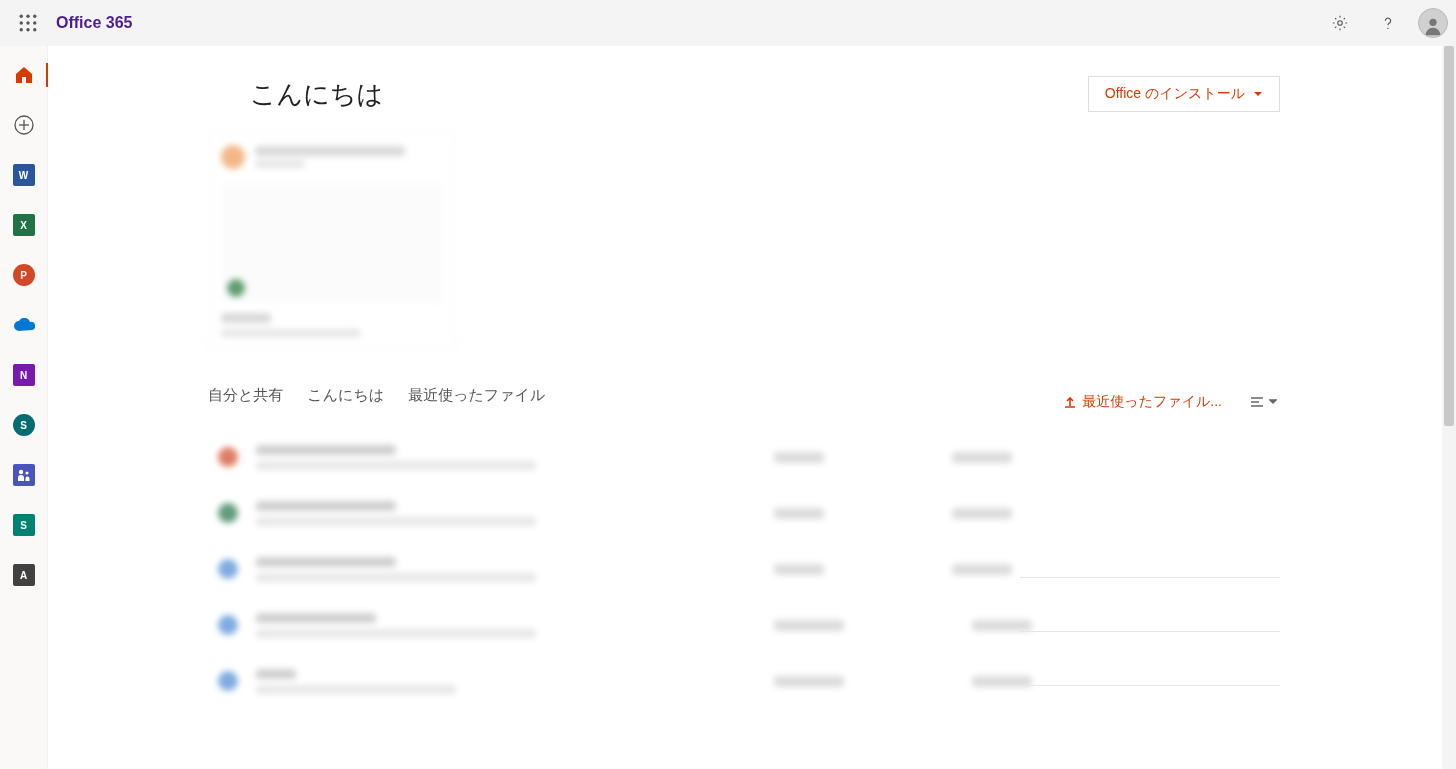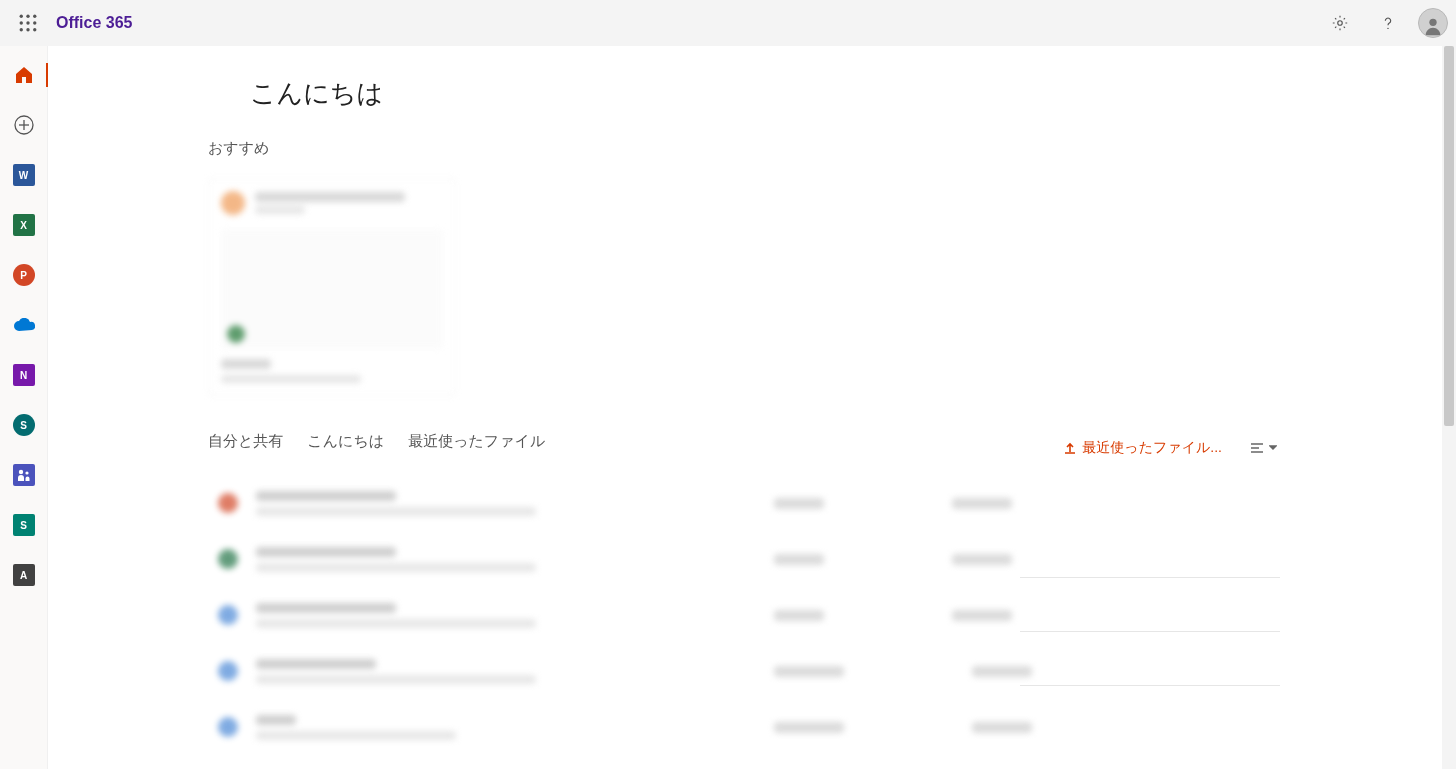--- a/index.html
+++ b/index.html
@@ -337,23 +337,28 @@
     <div class="app-tile" style="background:#008272">S</div>
   </div>
   <div class="rail-item">
     <div class="app-tile" style="background:#414141">A</div>
   </div>
 </div>
 
 <div class="main">
   <div class="greeting-row">
     <div class="greeting">こんにちは</div>
-  </div>
-
-  <div class="section-title">おすすめ</div>
+    <div class="install-btn">
+      <span>Office のインストール</span>
+      <svg viewBox="0 0 10 10">
+          <path d="M1 3l4 4 4-4z"></path>
+        </svg>
+    </div>
+  </div>
+
 
   <div class="reco-card">
     <div class="reco-head">
       <div class="reco-avatar"></div>
       <div class="reco-lines">
         <div class="reco-line1"></div>
         <div class="reco-line2"></div>
       </div>
     </div>
     <div class="reco-thumb">

